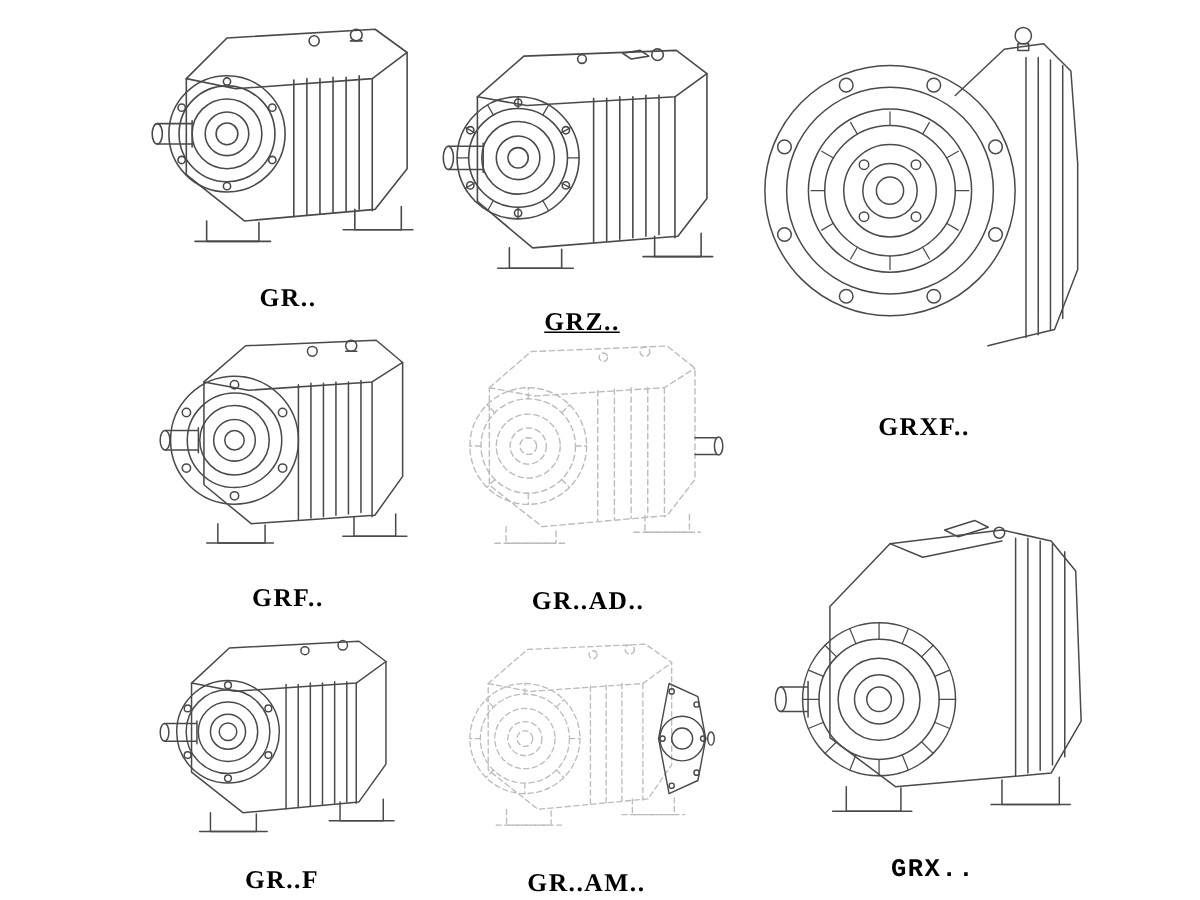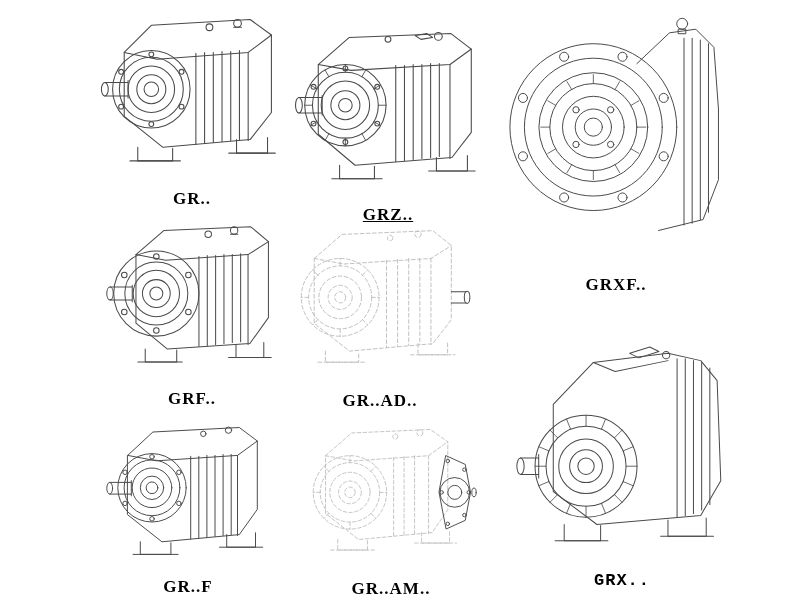--- a/index.html
+++ b/index.html
@@ -17,21 +17,21 @@
   }
   svg { display:block; }
   svg .ln   { stroke:var(--line); fill:none; stroke-width:1.1; stroke-linejoin:round; stroke-linecap:round; }
   svg .lnt  { stroke:var(--line); fill:none; stroke-width:0.9; stroke-linejoin:round; }
   svg .ghost{ stroke:var(--ghost); fill:none; stroke-width:1; stroke-dasharray:4 2.6; stroke-linejoin:round; stroke-linecap:round; }
 
   #fig-gr   { left:92px;  top:4px;   width:200px; }
   #fig-grz  { left:288px; top:20px;   width:200px;text-decoration:underline; }
   #fig-grxf { left:492px; top:2px;   width:248px;justify-content:flex-end; }
   #fig-grf  { left:90px;  top:212px; width:204px; }
-  #fig-grad { left:276px; top:214px; width:208px;justify-content:center; }
+  #fig-grad { left:288px; top:214px; width:208px;justify-content:center; }
   #fig-grff { left:92px;  top:414px; width:192px;justify-content:space-between; }
   #fig-gram { left:288px; top:412px; width:206px; }
   #fig-grx  { left:494px; top:306px; width:256px;font-family:Liberation Mono, monospace; }
 
   #fig-gr svg   { width:198px; height:184px; }
   #fig-grz svg  { width:198px; height:184px; }
   #fig-grxf svg { width:248px; height:272px; }
   #fig-grf svg  { width:202px; height:176px; }
   #fig-grad svg { width:206px; height:176px; }
   #fig-grff svg { width:190px; height:162px; }

